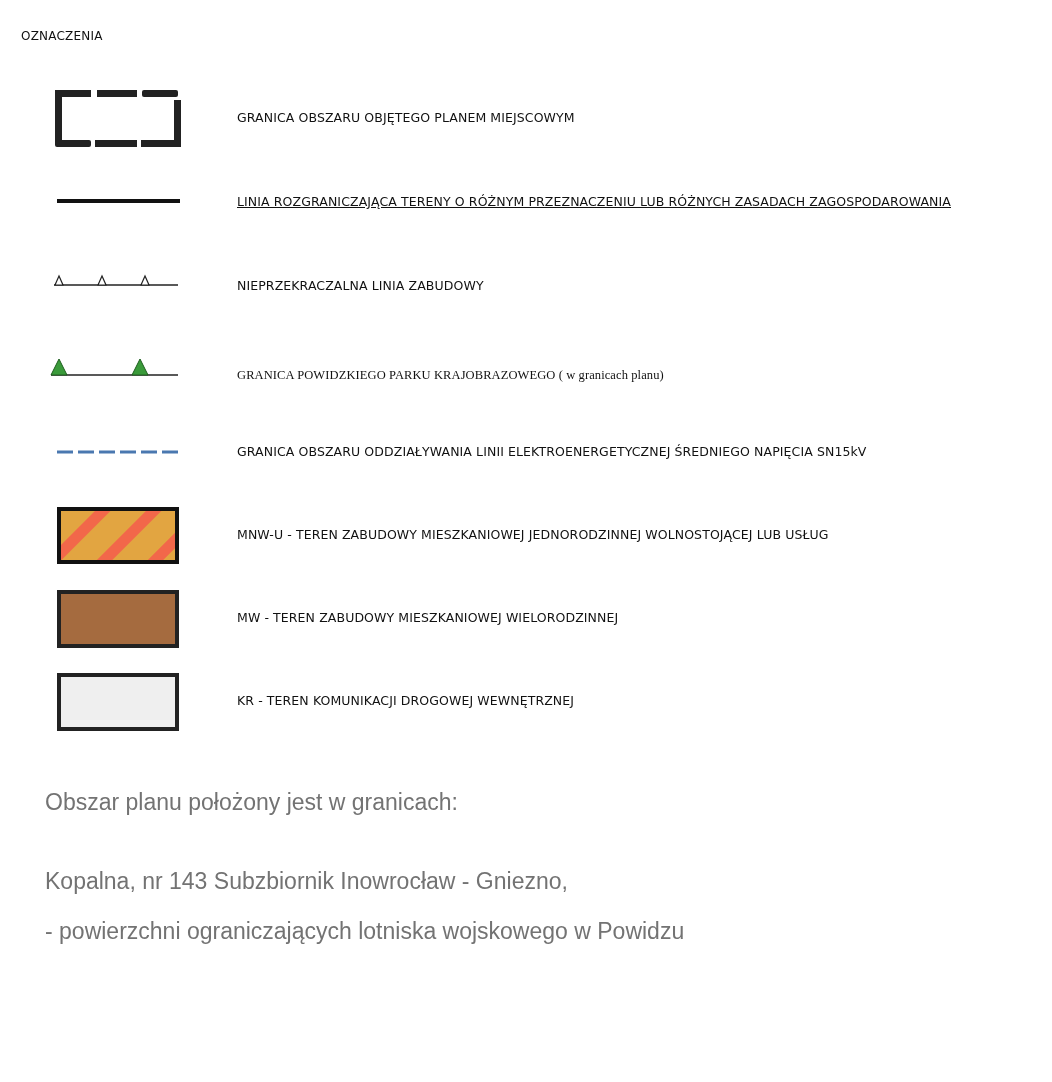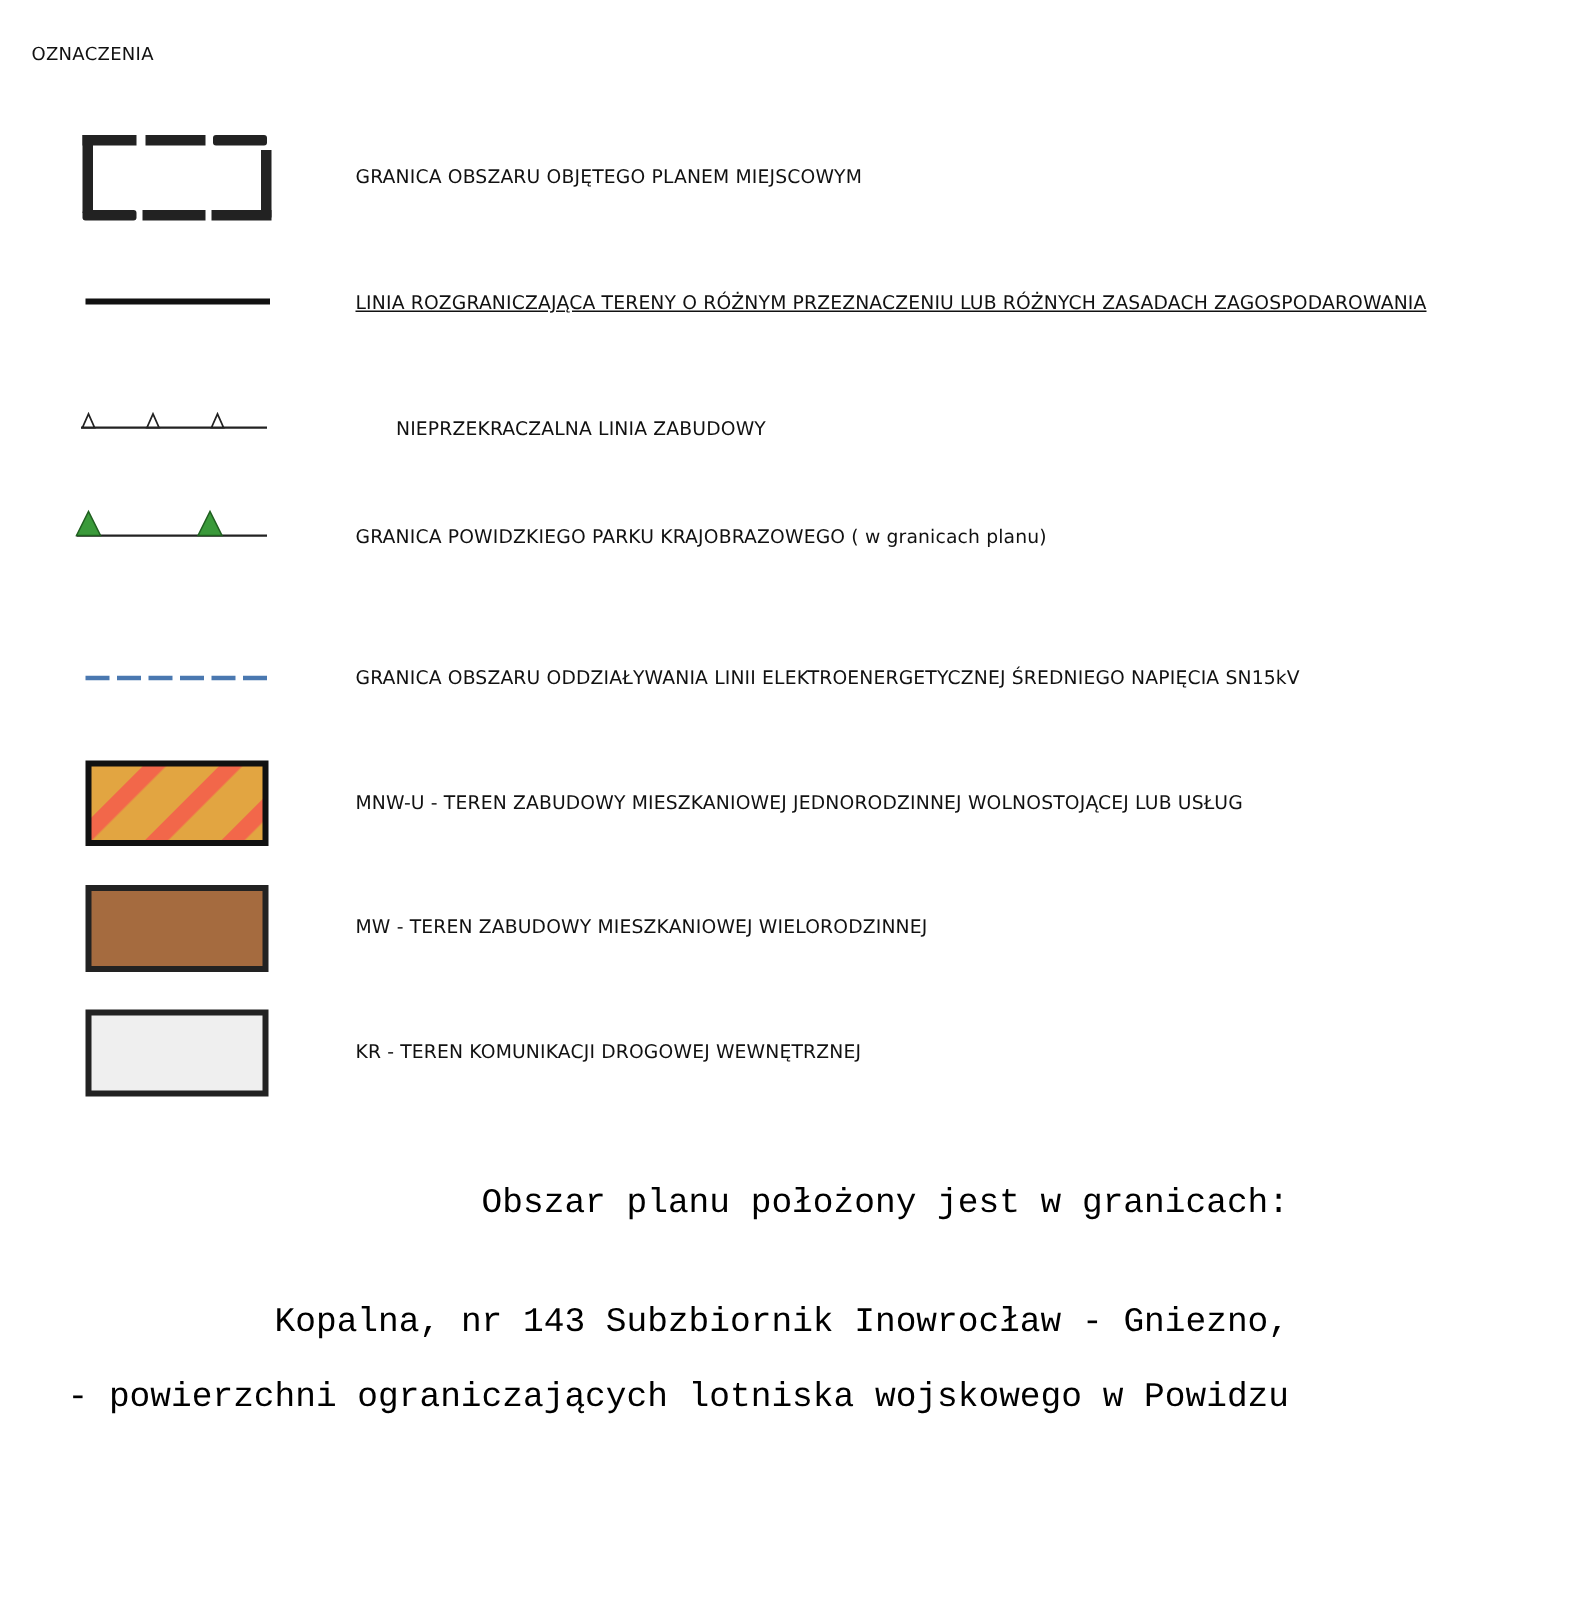--- a/index.html
+++ b/index.html
@@ -2,21 +2,21 @@
 <html><head>
   <meta charset="utf-8">
   <style>
     html, body { margin: 0; padding: 0; background: #ffffff; }
     body { width: 1052px; height: 1082px; position: relative; overflow: hidden; font-family: "DejaVu Sans", sans-serif; color: #111; }
     .heading { position: absolute; left: 21px; top: 29px; font-size: 12px; letter-spacing: 0.2px; }
     .row { position: absolute; left: 0; width: 851px; height: 60px; }
     .sym { position: absolute; left: 50px; width: 135px; height: 60px; }
     .sym svg { display: block; }
     .label { position: absolute; left: 237px; font-size: 12.5px; white-space: nowrap; letter-spacing: 0.1px; }
-    .notes { position: absolute; left: 45px; top: 788px; font-family: Liberation Mono, monospace; font-size: 23px; line-height: 29px; color: #000000; text-align: right; }
+    .notes { position: absolute; left: 45px; top: 788px; font-family: Liberation Sans, sans-serif; font-size: 23px; line-height: 29px; color: #737373; }
     .notes p { margin: 0 0 21px 0; }
   </style>
 </head>
 <body>
 
 <div class="heading">OZNACZENIA</div>
 
 <div class="row" style="top:88px;">
   <div class="sym">
     <svg width="135" height="62" viewBox="0 0 135 62">
@@ -46,24 +46,24 @@
 
 <div class="row" style="top:256px;">
   <div class="sym">
     <svg width="135" height="60" viewBox="0 0 135 60">
       <line x1="4" y1="29" x2="128" y2="29" stroke="#222" stroke-width="1.5"></line>
       <polygon points="5,29 9,20 13,29" fill="#fff" stroke="#222" stroke-width="1.2"></polygon>
       <polygon points="48,29 52,20 56,29" fill="#fff" stroke="#222" stroke-width="1.2"></polygon>
       <polygon points="91,29 95,20 99,29" fill="#fff" stroke="#222" stroke-width="1.2"></polygon>
     </svg>
   </div>
-  <div class="label" style="top:22px;margin-left:27px;">NIEPRZEKRACZALNA LINIA ZABUDOWY</div>
+  <div class="label" style="top:22px;">NIEPRZEKRACZALNA LINIA ZABUDOWY</div>
 </div>
 
-<div class="row" style="top:328px;">
+<div class="row" style="top:346px;font-family:Liberation Serif, serif;">
   <div class="sym">
     <svg width="135" height="60" viewBox="0 0 135 60">
       <line x1="1" y1="29" x2="128" y2="29" stroke="#222" stroke-width="1.5"></line>
       <polygon points="1,29 9,13 17,29" fill="#3a9a3a" stroke="#1f5f1f" stroke-width="1"></polygon>
       <polygon points="82,29 90,13 98,29" fill="#3a9a3a" stroke="#1f5f1f" stroke-width="1"></polygon>
     </svg>
   </div>
   <div class="label" style="top:22px;">GRANICA POWIDZKIEGO PARKU KRAJOBRAZOWEGO ( w granicach planu)</div>
 </div>
 

